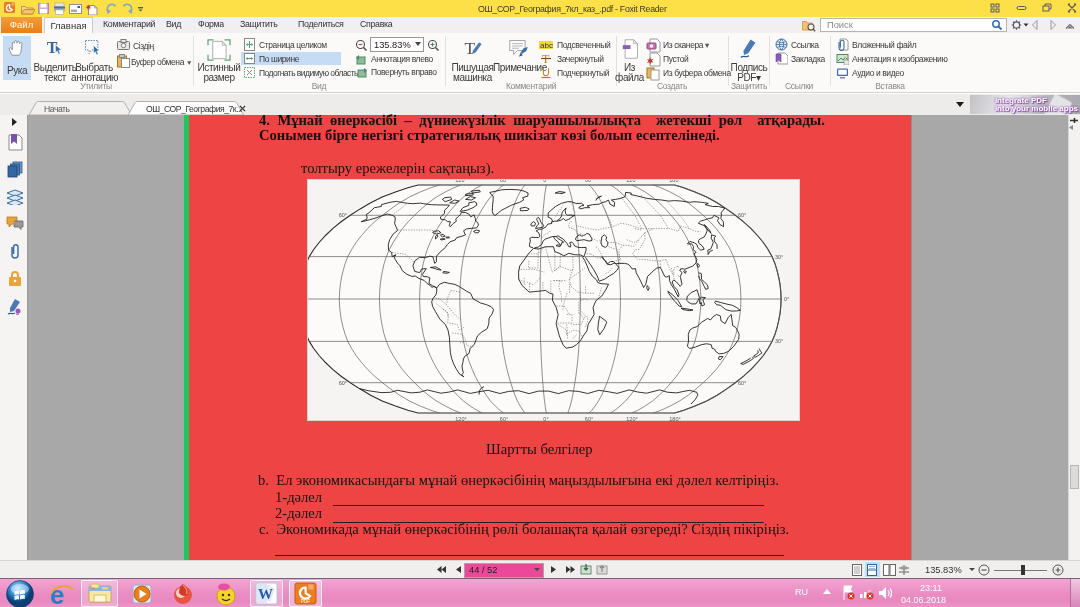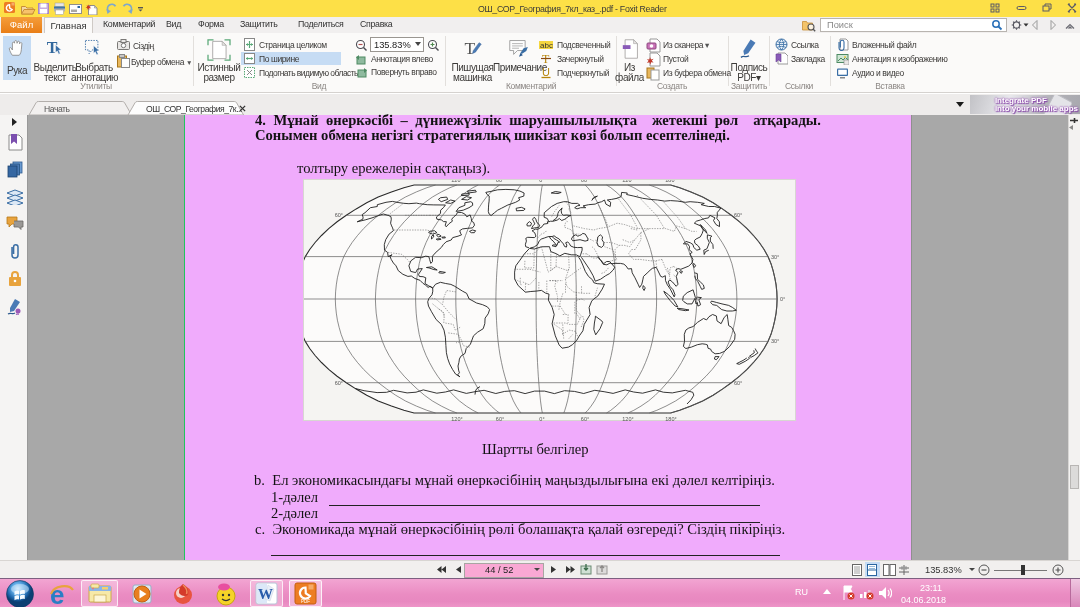--- a/index.html
+++ b/index.html
@@ -3,21 +3,21 @@
 *{margin:0;padding:0;box-sizing:border-box}
 html,body{width:1080px;height:607px;overflow:hidden;font-family:"Liberation Sans",sans-serif}
 body{position:relative;background:#fff}
 .abs{position:absolute}
 #titlebar{left:0;top:0;width:1080px;height:17px;background:#fde047}
 #tabrow{left:0;top:17px;width:1080px;height:16px;background:#f1efef}
 #ribbon{left:0;top:33px;width:1080px;height:60px;background:#fbfaf9;border-bottom:1px solid #d5d2cf}
 #docbar{left:0;top:94px;width:1080px;height:21px;background:#eeecEB}
 #main{left:0;top:115px;width:1080px;height:445px;background:#a8a8a8}
 #sidebar{left:0;top:115px;width:28px;height:445px;background:#f5f4f3;border-right:1px solid #999}
-#page{left:184px;top:115px;width:728px;height:445px;background:#f0abfc;border-left:1px solid #22c55e;border-right:1px solid #8f8f8f}
+#page{left:184px;top:115px;width:728px;height:445px;background:#ef4444;border-left:5px solid #22c55e;border-right:1px solid #8f8f8f}
 #statusbar{left:0;top:560px;width:1080px;height:18px;background:#f1efee;border-top:1px solid #d8d5d2}
 #taskbar{left:0;top:578px;width:1080px;height:29px;border-top:1px solid #7c5f80;background:linear-gradient(#f2a5d2 0%,#ef99cb 25%,#ea8cc2 55%,#e888c0 80%,#ee95c8 100%)}
 .menu{font-size:8.8px;color:#333;letter-spacing:-0.3px}
 .grplabel{position:absolute;top:48px;font-size:8.5px;color:#8b8683;text-align:center;letter-spacing:-0.3px}
 .vsep{position:absolute;top:3px;height:50px;width:1px;background:#e2dfdc}
 .biglabel{position:absolute;top:30px;font-size:10px;color:#3c3a38;text-align:center;line-height:9.5px;letter-spacing:-0.4px}
 .rowitem{position:absolute;font-size:8.5px;color:#3c3a38;white-space:nowrap;letter-spacing:-0.4px}
 .serif{font-family:"Liberation Serif",serif;color:#131313;font-size:14.6px !important}
 </style></head><body>
 <div class="abs" id="titlebar">
@@ -319,21 +319,21 @@
     </svg>
 <svg class="abs" style="left:7px;top:183px" width="16" height="17" viewBox="0 0 16 17">
       <path d="M8 1l5 3-6 9-4 1 0-4z" fill="#4a7ab5"></path>
       <path d="M1 16c3-2 4 1 7-1" stroke="#2d5a8e" stroke-width="1.2" fill="none"></path>
       <circle cx="11" cy="13" r="2.5" fill="#9b59b6"></circle>
       <path d="M9.5 15.5l-1 2 2-1 1 1 .5-2z" fill="#9b59b6"></path>
     </svg>
 </div>
 <div class="abs" id="page">
 <div class="abs serif" style="left:70px;top:-3.3px;font-size:14.6px;font-weight:bold;white-space:nowrap;word-spacing:3.8px">4. Мұнай өнеркәсібі – дүниежүзілік шаруашылылықта&nbsp; жетекші рөл&nbsp; атқарады.</div>
-<div class="abs serif" style="left:70px;top:11.9px;font-size:14.6px;font-weight:bold;white-space:nowrap">Сонымен обмена негізгі стратегиялық шикізат көзі болып есептелінеді.</div>
+<div class="abs serif" style="left:70px;top:11.9px;font-size:14.6px;font-weight:bold;white-space:nowrap">Сонымен бірге негізгі стратегиялық шикізат көзі болып есептелінеді.</div>
 <div class="abs serif" style="left:112px;top:45.1px;font-size:14.6px;white-space:nowrap">толтыру ережелерін сақтаңыз).</div>
 <div class="abs" style="left:118px;top:64px;width:493px;height:242px;background:#f5f4f2;border:1px solid #d8d6d2">
 <svg width="493" height="242" viewBox="0 0 493 242">
         <path d="M110.1,233.0L99.9,230.3L87.4,226.1L74.2,220.9L62.7,215.2L52.2,209.1L42.3,202.7L33.1,196.2L24.7,189.4L17.5,182.5L11.1,175.5L5.7,168.5L1.3,161.4L-2.0,154.3L-4.4,147.3L-6.3,140.2L-7.7,133.1L-8.5,126.1L-8.9,119.0L-8.5,111.9L-7.7,104.9L-6.3,97.8L-4.4,90.7L-2.0,83.7L1.3,76.6L5.7,69.5L11.1,62.5L17.5,55.5L24.7,48.6L33.1,41.8L42.3,35.3L52.2,28.9L62.7,22.8L74.2,17.1L87.4,11.9L99.9,7.7L110.1,5.0L366.6,5.0L375.7,7.7L386.9,11.9L398.7,17.1L409.1,22.8L418.4,28.9L427.3,35.3L435.6,41.8L443.0,48.6L449.5,55.5L455.3,62.5L460.1,69.5L464.0,76.6L467.0,83.7L469.1,90.7L470.8,97.8L472.1,104.9L472.8,111.9L473.1,119.0L472.8,126.1L472.1,133.1L470.8,140.2L469.1,147.3L467.0,154.3L464.0,161.4L460.1,168.5L455.3,175.5L449.5,182.5L443.0,189.4L435.6,196.2L427.3,202.7L418.4,209.1L409.1,215.2L398.7,220.9L386.9,226.1L375.7,230.3L366.6,233.0Z" fill="#fcfbfa" stroke="#2a2a2a" stroke-width="1.1"></path>
         <path d="M131.5,233.0L122.9,230.3L112.4,226.1L101.3,220.9L91.6,215.2L82.8,209.1L74.4,202.7L66.6,196.2L59.6,189.4L53.5,182.5L48.1,175.5L43.6,168.5L39.8,161.4L37.1,154.3L35.1,147.3L33.4,140.2L32.3,133.1L31.6,126.1L31.3,119.0L31.6,111.9L32.3,104.9L33.4,97.8L35.1,90.7L37.1,83.7L39.8,76.6L43.6,69.5L48.1,62.5L53.5,55.5L59.6,48.6L66.6,41.8L74.4,35.3L82.8,28.9L91.6,22.8L101.3,17.1L112.4,11.9L122.9,7.7L131.5,5.0M152.9,233.0L145.9,230.3L137.4,226.1L128.3,220.9L120.4,215.2L113.3,209.1L106.5,202.7L100.2,196.2L94.4,189.4L89.5,182.5L85.1,175.5L81.4,168.5L78.4,161.4L76.1,154.3L74.5,147.3L73.2,140.2L72.2,133.1L71.7,126.1L71.4,119.0L71.7,111.9L72.2,104.9L73.2,97.8L74.5,90.7L76.1,83.7L78.4,76.6L81.4,69.5L85.1,62.5L89.5,55.5L94.4,48.6L100.2,41.8L106.5,35.3L113.3,28.9L120.4,22.8L128.3,17.1L137.4,11.9L145.9,7.7L152.9,5.0M174.2,233.0L168.9,230.3L162.3,226.1L155.4,220.9L149.3,215.2L143.8,209.1L138.6,202.7L133.7,196.2L129.3,189.4L125.5,182.5L122.1,175.5L119.3,168.5L117.0,161.4L115.2,154.3L114.0,147.3L112.9,140.2L112.2,133.1L111.8,126.1L111.6,119.0L111.8,111.9L112.2,104.9L112.9,97.8L114.0,90.7L115.2,83.7L117.0,76.6L119.3,69.5L122.1,62.5L125.5,55.5L129.3,48.6L133.7,41.8L138.6,35.3L143.8,28.9L149.3,22.8L155.4,17.1L162.3,11.9L168.9,7.7L174.2,5.0M195.6,233.0L191.9,230.3L187.3,226.1L182.4,220.9L178.2,215.2L174.3,209.1L170.7,202.7L167.2,196.2L164.2,189.4L161.5,182.5L159.1,175.5L157.1,168.5L155.5,161.4L154.3,154.3L153.4,147.3L152.7,140.2L152.2,133.1L151.9,126.1L151.8,119.0L151.9,111.9L152.2,104.9L152.7,97.8L153.4,90.7L154.3,83.7L155.5,76.6L157.1,69.5L159.1,62.5L161.5,55.5L164.2,48.6L167.2,41.8L170.7,35.3L174.3,28.9L178.2,22.8L182.4,17.1L187.3,11.9L191.9,7.7L195.6,5.0M217.0,233.0L214.9,230.3L212.2,226.1L209.4,220.9L207.0,215.2L204.8,209.1L202.7,202.7L200.8,196.2L199.0,189.4L197.5,182.5L196.1,175.5L195.0,168.5L194.1,161.4L193.4,154.3L192.9,147.3L192.5,140.2L192.2,133.1L192.0,126.1L191.9,119.0L192.0,111.9L192.2,104.9L192.5,97.8L192.9,90.7L193.4,83.7L194.1,76.6L195.0,69.5L196.1,62.5L197.5,55.5L199.0,48.6L200.8,41.8L202.7,35.3L204.8,28.9L207.0,22.8L209.4,17.1L212.2,11.9L214.9,7.7L217.0,5.0M238.4,233.0L237.8,230.3L237.2,226.1L236.5,220.9L235.9,215.2L235.3,209.1L234.8,202.7L234.3,196.2L233.9,189.4L233.5,182.5L233.2,175.5L232.9,168.5L232.6,161.4L232.5,154.3L232.3,147.3L232.2,140.2L232.2,133.1L232.1,126.1L232.1,119.0L232.1,111.9L232.2,104.9L232.2,97.8L232.3,90.7L232.5,83.7L232.6,76.6L232.9,69.5L233.2,62.5L233.5,55.5L233.9,48.6L234.3,41.8L234.8,35.3L235.3,28.9L235.9,22.8L236.5,17.1L237.2,11.9L237.8,7.7L238.4,5.0M259.8,233.0L260.8,230.3L262.1,226.1L263.5,220.9L264.7,215.2L265.8,209.1L266.9,202.7L267.9,196.2L268.7,189.4L269.5,182.5L270.2,175.5L270.7,168.5L271.2,161.4L271.6,154.3L271.8,147.3L272.0,140.2L272.2,133.1L272.2,126.1L272.3,119.0L272.2,111.9L272.2,104.9L272.0,97.8L271.8,90.7L271.6,83.7L271.2,76.6L270.7,69.5L270.2,62.5L269.5,55.5L268.7,48.6L267.9,41.8L266.9,35.3L265.8,28.9L264.7,22.8L263.5,17.1L262.1,11.9L260.8,7.7L259.8,5.0M281.1,233.0L283.8,230.3L287.1,226.1L290.6,220.9L293.6,215.2L296.4,209.1L299.0,202.7L301.4,196.2L303.6,189.4L305.5,182.5L307.2,175.5L308.6,168.5L309.8,161.4L310.6,154.3L311.3,147.3L311.8,140.2L312.1,133.1L312.4,126.1L312.4,119.0L312.4,111.9L312.1,104.9L311.8,97.8L311.3,90.7L310.6,83.7L309.8,76.6L308.6,69.5L307.2,62.5L305.5,55.5L303.6,48.6L301.4,41.8L299.0,35.3L296.4,28.9L293.6,22.8L290.6,17.1L287.1,11.9L283.8,7.7L281.1,5.0M302.5,233.0L306.8,230.3L312.0,226.1L317.6,220.9L322.5,215.2L326.9,209.1L331.0,202.7L334.9,196.2L338.5,189.4L341.5,182.5L344.2,175.5L346.5,168.5L348.3,161.4L349.7,154.3L350.7,147.3L351.5,140.2L352.1,133.1L352.5,126.1L352.6,119.0L352.5,111.9L352.1,104.9L351.5,97.8L350.7,90.7L349.7,83.7L348.3,76.6L346.5,69.5L344.2,62.5L341.5,55.5L338.5,48.6L334.9,41.8L331.0,35.3L326.9,28.9L322.5,22.8L317.6,17.1L312.0,11.9L306.8,7.7L302.5,5.0M323.9,233.0L329.8,230.3L337.0,226.1L344.6,220.9L351.3,215.2L357.4,209.1L363.1,202.7L368.5,196.2L373.3,189.4L377.5,182.5L381.2,175.5L384.3,168.5L386.9,161.4L388.8,154.3L390.2,147.3L391.3,140.2L392.1,133.1L392.6,126.1L392.8,119.0L392.6,111.9L392.1,104.9L391.3,97.8L390.2,90.7L388.8,83.7L386.9,76.6L384.3,69.5L381.2,62.5L377.5,55.5L373.3,48.6L368.5,41.8L363.1,35.3L357.4,28.9L351.3,22.8L344.6,17.1L337.0,11.9L329.8,7.7L323.9,5.0M345.3,233.0L352.8,230.3L362.0,226.1L371.7,220.9L380.2,215.2L387.9,209.1L395.2,202.7L402.0,196.2L408.2,189.4L413.5,182.5L418.2,175.5L422.2,168.5L425.4,161.4L427.9,154.3L429.6,147.3L431.1,140.2L432.1,133.1L432.7,126.1L432.9,119.0L432.7,111.9L432.1,104.9L431.1,97.8L429.6,90.7L427.9,83.7L425.4,76.6L422.2,69.5L418.2,62.5L413.5,55.5L408.2,48.6L402.0,41.8L395.2,35.3L387.9,28.9L380.2,22.8L371.7,17.1L362.0,11.9L352.8,7.7L345.3,5.0M366.6,233.0L375.7,230.3L386.9,226.1L398.7,220.9L409.1,215.2L418.4,209.1L427.3,202.7L435.6,196.2L443.0,189.4L449.5,182.5L455.3,175.5L460.1,168.5L464.0,161.4L467.0,154.3L469.1,147.3L470.8,140.2L472.1,133.1L472.8,126.1L473.1,119.0L472.8,111.9L472.1,104.9L470.8,97.8L469.1,90.7L467.0,83.7L464.0,76.6L460.1,69.5L455.3,62.5L449.5,55.5L443.0,48.6L435.6,41.8L427.3,35.3L418.4,28.9L409.1,22.8L398.7,17.1L386.9,11.9L375.7,7.7L366.6,5.0M42.3,202.7L427.3,202.7M1.3,161.4L464.0,161.4M-8.9,119.0L473.1,119.0M1.3,76.6L464.0,76.6M42.3,35.3L427.3,35.3" fill="none" stroke="#5f5f5f" stroke-width="0.7"></path>
         <path d="M61.0,32.7L66.4,27.7L73.3,26.5L73.3,24.7L82.0,22.3L88.4,21.4L94.1,22.5L99.6,23.3L104.9,23.7L112.4,23.1L115.5,23.7L123.2,24.7L129.8,24.9L141.4,25.0L139.4,27.7L136.6,30.2L136.5,33.4L132.4,37.0L132.9,39.2L137.4,39.9L139.5,41.6L142.4,41.7L141.2,45.2L142.2,46.8L145.1,43.6L148.4,41.2L147.7,39.2L149.8,36.8L152.5,34.6L153.4,32.3L157.6,32.5L160.8,34.0L162.8,36.8L166.1,34.9L167.3,38.5L167.6,41.2L169.7,42.5L170.5,45.2L168.5,47.9L163.7,48.3L158.5,48.9L155.7,50.7L156.8,53.8L157.6,54.8L154.0,56.2L148.7,57.6L147.2,60.0L142.1,61.8L139.3,64.6L137.4,67.4L131.1,73.1L128.4,76.3L128.5,81.5L126.8,83.4L125.6,79.4L124.8,76.6L121.6,76.2L117.3,77.7L111.6,77.3L106.9,80.8L104.9,85.8L106.7,91.4L111.7,92.6L113.6,89.0L118.3,88.6L114.5,94.3L115.4,96.5L119.1,96.7L121.8,97.8L121.0,103.5L124.8,105.9L128.7,108.0L126.1,106.3L124.1,107.4L121.5,105.1L118.8,103.2L116.0,100.3L110.9,98.5L107.3,96.0L103.9,96.4L98.9,94.3L94.3,90.7L92.0,85.8L89.4,83.0L87.2,79.4L85.8,75.9L88.1,74.8L84.2,76.6L83.6,72.4L80.5,70.2L80.3,64.6L81.7,59.7L85.1,54.1L89.4,50.7L88.6,47.9L87.6,45.9L86.6,43.2L87.3,39.2L86.9,36.6L84.0,35.3L79.3,34.0L73.6,35.9L68.0,37.9L61.2,39.9L53.2,41.8L58.8,39.2L59.1,37.2L58.2,34.6ZM134.4,19.4L137.2,21.7L143.7,19.4L142.7,17.1L136.6,17.7ZM141.6,22.8L146.8,23.4L151.1,21.1L146.7,20.0ZM157.6,19.4L163.5,20.0L167.5,17.7L162.3,16.6ZM157.5,15.6L164.9,15.2L165.3,13.5L157.8,14.0ZM164.3,13.0L172.3,11.9L171.4,10.2L163.6,11.1ZM152.1,31.4L159.2,30.2L165.0,27.7L168.7,25.3L168.5,22.8L166.7,21.7L160.8,22.8L160.9,25.3L154.9,27.7ZM168.3,50.0L171.6,50.7L170.3,52.7L167.3,52.7L165.5,51.4ZM125.4,51.4L130.5,50.7L132.9,52.7L128.7,54.1L124.7,52.7ZM129.5,54.8L129.7,56.9L127.5,59.0L127.6,56.2ZM133.4,54.1L135.5,54.8L137.2,56.2L134.5,56.9L132.7,55.5ZM132.3,59.0L136.2,58.6L137.1,59.3L133.1,60.0ZM138.0,57.2L141.1,56.9L141.3,57.9L138.2,58.0ZM122.4,87.5L127.8,86.8L133.2,90.0L129.9,89.6L125.0,87.9ZM135.6,91.4L141.4,92.4L138.7,93.3L134.8,92.8ZM212.5,30.8L219.8,30.4L221.1,28.9L217.4,27.3L212.1,28.3ZM187.1,35.5L190.5,32.7L193.6,30.2L197.4,28.3L203.8,25.0L211.6,22.3L215.7,20.0L214.6,17.7L219.8,16.1L220.1,13.0L216.0,11.1L210.3,9.8L201.9,9.4L193.6,9.8L188.2,11.1L181.8,12.4L183.1,14.5L185.2,16.1L185.2,18.3L185.1,21.1L184.7,24.1L184.5,27.1L184.3,31.4L185.1,34.0ZM128.7,108.0L131.6,104.2L136.4,102.3L141.7,103.5L146.9,104.4L150.8,106.3L158.6,111.2L162.6,113.3L165.2,119.0L167.9,120.4L172.6,123.0L178.6,124.7L183.3,126.8L185.6,129.6L184.2,133.8L181.1,138.1L180.8,143.7L179.2,148.7L173.6,152.2L169.5,155.8L166.4,164.2L162.2,168.5L161.0,173.4L156.9,176.2L155.4,179.0L154.9,182.5L154.0,186.0L154.6,190.1L155.4,192.8L153.7,194.8L155.9,196.8L151.6,194.1L148.5,189.4L145.6,183.9L143.6,178.3L142.4,172.7L141.9,165.6L141.4,157.2L140.0,150.1L137.3,144.4L132.1,139.5L127.5,131.7L124.5,126.1L123.7,121.8L125.0,118.3L128.0,114.8L128.8,111.2ZM248.2,56.5L249.7,58.3L252.6,60.0L255.7,62.1L253.9,62.5L253.0,65.4L251.7,65.0L249.2,64.9L248.0,65.7L252.0,66.7L252.5,65.2L249.2,61.1L246.7,59.0L245.5,56.9M226.2,68.0L230.2,67.0L233.7,64.5L235.1,61.1L237.2,59.1L240.7,57.9L243.1,57.0L244.9,56.5L248.2,56.5L250.1,55.8L252.1,57.3L255.2,59.0L256.9,61.1L259.4,63.9L260.5,66.4L262.4,67.1L262.9,65.0L261.6,62.8L263.7,61.9L265.3,63.6L266.7,66.0L269.9,67.3L273.7,67.6L278.1,67.4L278.1,70.2L276.8,74.2L275.8,76.7M275.8,76.7L272.4,74.9L267.2,74.8L260.8,73.3L255.8,75.9L252.5,73.8L246.8,71.6L245.5,66.7L243.0,66.7L237.4,66.8L230.4,69.0L225.5,68.4L220.4,73.8L216.0,80.1L211.8,85.8L210.6,92.1L210.7,99.2L214.2,105.6L221.4,112.2L226.8,111.5L232.1,111.1L237.5,110.4L241.5,113.1L245.0,114.1L244.4,120.1L248.2,127.5L250.2,134.5L248.1,143.7L251.3,155.8L255.1,164.9L258.1,168.2L264.5,167.1L268.4,164.7L272.5,160.7L275.1,156.2L278.9,150.8L280.2,144.4L286.1,134.5L285.1,127.5L287.7,121.1L289.7,119.0L293.7,116.2L298.2,109.1L300.5,104.2L293.2,103.7L289.8,102.7L288.6,99.9L284.5,96.4L281.3,91.4L278.8,85.1L276.6,80.1L274.6,77.3M277.4,77.3L279.8,80.8L282.7,85.1L285.5,89.3L289.1,95.7L291.3,101.2L296.6,99.2L301.7,95.7L305.5,93.6L309.2,90.0L310.7,87.2L308.8,85.1L305.6,81.5L302.6,81.5L299.6,83.7L298.0,81.5L295.9,79.4L294.3,76.6L293.8,77.3L296.6,80.1L299.4,84.4L302.9,84.8L306.1,83.0L308.0,83.7L311.9,83.4L316.5,83.4L319.8,84.1L321.9,85.8L324.2,89.0L327.5,88.6L328.2,92.8L331.0,97.8L334.1,104.2L335.6,107.5L337.8,104.2L338.8,99.9L339.5,96.4L343.1,93.1L346.0,90.3L348.4,88.3L352.2,87.3L353.6,90.0L356.7,96.4L358.7,97.1L361.3,95.7L361.5,100.6L363.4,104.9L366.3,109.1L370.2,116.9L371.0,114.8L369.1,109.8L365.9,106.3L364.1,102.0L365.7,99.9L368.5,102.0L372.2,106.3L374.0,104.2L372.3,96.4L374.0,92.8L371.6,90.0L374.0,88.6L376.8,89.3L381.0,87.6L384.7,86.1L388.0,83.0L388.9,79.4L385.9,73.8L388.2,72.4L385.0,69.5L385.6,66.7L383.7,63.9L379.4,63.9L381.9,61.4L386.3,62.8L389.0,64.6L389.7,67.4L392.8,70.2L396.2,69.2L394.4,66.0L390.8,63.2L390.5,60.4L392.1,59.0L396.3,56.9L398.2,53.4L399.3,50.0L396.6,45.9L390.3,43.2L392.4,41.2L396.7,39.9L400.8,38.5L404.5,37.9L405.9,35.3L411.0,37.9L409.5,40.5L411.9,44.5L415.5,46.6L415.4,41.8L412.8,38.5L413.4,35.3L413.2,32.7L415.0,30.2L417.0,28.3L410.7,26.5L404.7,26.5L397.2,24.7L400.3,23.4L393.7,22.3L386.1,21.7L381.3,22.3L373.9,21.1L366.5,20.6L360.7,21.1L353.6,20.0L346.4,19.4L338.7,18.3L329.8,16.1L322.6,14.5L323.3,13.0L317.6,12.4L317.1,16.6L313.1,18.3L307.5,19.4L303.3,20.0L306.7,22.3L306.2,26.5L301.9,24.1L300.5,20.0L297.7,21.7L293.6,22.8L291.2,24.1L284.6,24.7L279.1,25.9L281.7,27.7L276.7,27.7L273.0,28.9L270.7,27.7L273.2,25.9L276.0,25.3L273.6,23.4L267.8,23.4L263.1,21.7L259.7,21.7L253.2,23.4L247.5,26.5L240.3,32.7L240.1,37.2L243.3,38.5L244.9,41.8L243.3,41.8L243.8,43.5L239.8,44.1L238.0,46.8L233.8,49.3L231.5,49.1L228.1,50.8L230.7,52.7L231.2,54.1L232.0,56.2L230.4,57.6L223.7,57.3L221.8,58.3L222.4,61.1L221.4,64.3L221.7,66.7L225.0,67.8M244.9,41.8L246.6,41.2L248.8,41.3L253.2,40.1L255.3,38.5L257.7,40.5L260.9,39.2L264.9,36.2L266.9,35.5L262.6,35.0L259.4,35.3L257.6,33.4L257.2,30.8L258.1,27.9L257.2,28.9L254.8,31.4L253.9,33.4L253.6,35.9L252.1,38.5L248.8,40.8M268.8,60.8L267.4,59.0L269.0,56.2L271.8,54.8L273.8,56.2L275.5,55.5L277.2,54.8L278.8,53.4L281.3,54.1L283.7,58.3L284.0,60.4L281.1,61.1L276.0,59.7L271.2,60.4ZM293.8,56.9L296.3,54.8L298.6,56.9L298.0,59.7L299.8,62.5L299.7,65.3L297.5,67.4L294.2,66.0L293.0,62.5L293.6,59.0ZM227.5,48.6L230.5,47.9L234.5,47.5L235.8,45.2L234.2,43.9L232.6,41.8L231.8,39.2L230.3,37.2L228.5,39.2L229.8,41.8L230.8,43.9L228.9,45.9L228.2,47.2ZM223.2,45.9L226.6,45.9L227.5,43.2L225.4,41.6L222.9,43.9ZM247.2,13.0L254.0,13.5L257.2,12.4L251.3,11.5ZM287.7,20.6L289.3,18.3L293.4,16.1L290.6,17.1L288.1,19.4M409.2,68.8L408.9,64.6L406.3,61.1L406.4,57.6L407.9,56.2L403.4,54.8L403.3,58.3L405.3,62.5L404.0,66.0L402.9,68.8L399.8,70.2L400.2,74.5L401.6,71.6L404.8,70.2M403.0,53.4L401.6,50.0L396.3,44.5L398.7,48.6ZM390.0,83.4L391.6,85.8L390.2,87.5L388.9,84.4ZM376.3,90.7L378.4,91.4L377.4,93.3L375.6,91.9ZM339.1,105.6L341.3,107.7L340.1,110.5L338.8,108.4ZM291.4,136.2L297.8,140.9L298.7,142.3L296.0,148.7L291.7,154.8L289.8,149.4L290.4,143.0L291.3,138.1ZM359.8,111.2L364.6,114.8L370.0,120.4L373.8,126.8L371.2,126.1L366.0,120.4L361.2,114.1ZM373.1,128.2L379.0,128.9L385.0,130.0L381.6,130.7L375.0,129.6ZM378.7,120.4L379.3,116.2L383.2,112.6L389.1,109.8L391.4,117.6L388.0,123.9L383.3,123.9L380.0,121.8ZM392.1,118.3L393.4,117.2L397.4,117.6L394.8,119.7L396.6,124.7L393.9,126.1L393.3,122.5L392.0,123.9L391.4,120.4ZM407.4,121.1L412.7,122.5L418.0,123.9L424.7,125.4L428.6,127.5L432.3,130.3L428.3,131.0L422.9,131.0L417.7,129.6L412.7,125.4L408.7,124.7L406.7,122.5ZM390.5,92.8L393.3,93.6L393.5,99.2L396.4,102.0L399.4,104.9L400.3,108.4L397.7,109.4L396.2,106.3L393.7,101.3L391.4,98.5L390.7,95.7M381.8,150.1L380.3,154.3L380.5,161.4L379.4,166.4L381.8,168.5L387.4,167.1L393.4,164.7L398.2,163.8L401.2,164.2L403.4,164.9L404.0,168.2L406.7,169.2L407.5,171.3L411.1,173.8L415.7,173.4L420.6,171.3L425.7,166.4L430.7,159.3L431.1,154.3L429.5,150.5L427.6,147.3L424.7,145.6L423.9,139.5L423.2,134.5L420.2,137.4L417.1,143.7L413.0,140.9L412.4,136.0L408.6,134.5L405.0,136.7L402.6,139.9L399.5,138.5L393.6,142.3L389.0,146.6L384.8,148.0ZM411.1,176.6L415.0,176.6L412.4,179.7L410.4,179.0ZM451.2,168.5L452.5,171.3L454.1,172.7L450.3,175.5L447.0,177.3L445.5,176.2L450.3,172.7L449.8,170.3M444.3,176.9L445.6,178.3L441.6,181.1L435.3,184.3L432.7,183.6L439.1,180.4L442.8,178.0M51.3,208.5L60.1,210.7L73.1,212.6L82.5,212.3L89.6,210.3L103.1,212.9L112.0,212.2L119.3,209.9L132.8,213.2L141.4,212.0L149.6,209.9L162.3,213.4L171.0,211.7L180.1,210.3L191.8,213.5L200.7,211.4L210.4,210.7L221.1,213.6L230.5,211.1L240.5,211.1L250.4,213.6L260.5,210.7L270.4,211.4L279.7,213.5L290.8,210.3L300.1,211.7L309.1,213.4L321.2,209.9L329.7,212.0L338.6,213.2L351.5,209.9L359.3,212.2L368.3,212.9L381.3,210.3L388.8,212.3L389.8,215.2L387.1,219.7L383.0,224.0M176.0,206.6L172.9,208.5L171.5,210.9L171.0,214.6" fill="none" stroke="#1f1f1f" stroke-width="0.9" stroke-linejoin="round"></path>
         <path d="M99.6,23.3L84.0,35.3M89.9,50.0L122.7,50.0L127.8,51.4L133.9,55.5M84.0,72.4L97.3,74.2L103.3,79.4L105.7,82.2M156.1,147.3L151.2,150.1L149.2,144.4L141.1,143.0M144.3,152.9L154.3,154.3L158.1,161.4L152.0,162.8M165.7,167.1L159.0,165.6L158.1,161.4M139.8,143.0L140.2,133.1L134.7,128.9L127.8,123.2M151.9,111.9L142.6,110.5L139.8,117.6L138.5,124.7L145.5,133.1L152.7,140.2M220.4,73.8L230.2,73.8L236.7,66.7M230.4,69.0L229.8,87.9L220.6,87.9L220.9,80.8M237.4,66.8L244.2,92.1L252.0,86.5L252.5,73.8M246.8,71.6L246.8,90.7L252.0,86.5M264.6,73.8L265.2,87.9L261.4,99.2L276.9,87.9M252.0,86.5L263.9,90.7L265.2,87.9M211.0,99.2L216.2,102.0L217.5,106.3M232.2,97.8L225.5,104.9L218.9,102.0M252.1,100.6L250.8,106.3L253.5,116.2M261.4,99.2L262.8,106.3L269.6,111.9L277.6,113.3L287.0,113.3M272.3,120.4L272.2,130.3L277.4,136.0L273.2,144.4L265.3,144.4L261.4,143.0L249.5,143.0M258.5,154.3L265.2,150.1L271.7,151.5L274.0,157.2M248.1,143.0L258.6,150.1L258.5,154.3M278.7,136.0L280.0,140.2L277.1,147.3M261.6,21.7L265.4,26.5L265.0,30.2L267.5,32.7M260.9,39.2L263.4,41.8L261.3,43.2L260.5,47.2L267.7,50.0L269.3,54.1M269.5,45.9L280.4,48.6L289.9,50.0L294.3,48.6L303.2,47.2L313.1,43.2L320.4,44.5L332.7,48.6L345.4,48.6L361.7,48.6L370.3,51.4L372.5,45.9L381.5,48.6L387.9,51.4L392.6,51.4M291.9,59.7L292.6,63.9M299.8,62.5L307.2,62.5L315.2,65.3L320.2,65.3M305.2,81.5L312.7,79.4L308.6,69.5L300.5,66.7M315.2,65.3L311.1,69.5L311.9,83.4M320.2,65.3L325.6,66.7L330.9,59.7L336.7,52.7L345.4,48.6M336.7,52.7L337.0,59.7L331.3,69.5L327.5,69.5L324.6,73.8L329.5,79.4L336.0,79.4L346.6,80.8L351.8,80.8L357.9,79.4M351.8,80.8L352.9,87.9M357.9,79.4L362.5,90.7L365.7,95.0M369.7,86.5L366.0,87.9L365.7,95.0M369.7,86.5L374.1,89.3M369.7,95.0L372.7,97.8L373.3,103.5M269.3,54.1L275.3,54.1M294.7,25.3L301.5,39.2L304.3,47.2M313.1,17.1L326.8,35.3L333.8,48.6M332.9,15.0L352.4,35.3L360.5,48.6M359.5,21.7L374.0,37.9L381.5,48.6M101.2,35.3L125.7,35.3M125.7,35.3L132.2,35.3M247.7,36.6L250.7,31.4L255.3,25.3M233.4,58.3L237.2,54.1L240.8,52.7L243.2,50.0M294.3,76.6L290.9,69.5L288.0,66.7M282.5,73.8L289.3,78.0L293.2,78.0M304.5,87.9L300.8,92.1L297.0,93.6M278.7,73.8L282.5,73.8M245.5,100.6L250.8,100.6L253.5,102.0M258.9,113.3L256.2,121.8L254.8,130.3M272.3,120.4L277.6,119.0L280.3,120.4M134.7,128.9L138.8,131.7L140.6,137.4M125.0,117.6L131.7,119.0L138.5,124.7M289.7,61.1L287.0,59.7L283.1,58.3M318.7,59.7L325.7,62.5L330.9,59.7M326.8,48.6L333.2,50.0M216.3,97.8L216.2,103.5M221.5,103.5L221.4,111.9M234.9,102.0L234.8,110.5M242.8,100.6L242.8,113.3M261.5,103.5L261.5,113.3M277.5,106.3L277.6,113.3M272.2,111.9L272.3,120.4M248.2,126.1L256.2,126.1L261.5,134.5M258.8,134.5L264.1,134.5L264.0,143.0M272.2,133.1L276.0,138.8M258.7,144.4L259.7,158.6M264.9,158.6L268.9,154.3M210.1,89.3L225.8,89.3L236.3,92.1M245.5,100.6L258.8,100.6M363.4,87.9L366.3,99.2M291.0,116.2L293.5,107.7M270.9,121.8L270.8,134.5M253.5,121.8L253.5,116.2" fill="none" stroke="#6a6a6a" stroke-width="0.6" stroke-dasharray="1.4,1.2"></path>
         <g font-family="Liberation Sans, sans-serif" font-size="5.5" fill="#555">
           <text x="153" y="2" text-anchor="middle">120°</text>
           <text x="153" y="241" text-anchor="middle">120°</text>
@@ -382,21 +382,21 @@
     <div style="position:absolute;right:2px;top:1.5px;font-size:8px;font-weight:bold;color:#fff;line-height:8.5px;text-align:left;text-shadow:0 0 2px #9b59b6,0 0 2px #9b59b6,1px 1px 1px #7a3fa0">Integrate PDF<br>into your mobile apps</div>
 </div>
 <div class="abs" style="left:956px;top:102px;width:0;height:0;border-left:4.5px solid transparent;border-right:4.5px solid transparent;border-top:5.5px solid #1a1a1a"></div>
 <div class="abs" id="statusbar">
 <svg class="abs" style="left:437px;top:4px" width="10" height="9" viewBox="0 0 10 9">
       <path d="M4.5 4.5L9 1v7zM0 4.5L4.5 1v7z" fill="#333"></path>
     </svg>
 <svg class="abs" style="left:455px;top:4px" width="7" height="9" viewBox="0 0 7 9">
       <path d="M1 4.5L6 1v7z" fill="#333"></path>
     </svg>
-<div class="abs" style="left:464px;top:1.5px;width:80px;height:15px;background:#f9a8d4;border:1px solid #a8a5a2;font-size:9.3px;color:#222;line-height:12px;padding-left:20px">44 / 52</div>
+<div class="abs" style="left:464px;top:1.5px;width:80px;height:15px;background:#ec4899;border:1px solid #a8a5a2;font-size:9.3px;color:#222;line-height:12px;padding-left:4px">44 / 52</div>
 <div class="abs" style="left:534px;top:6.5px;width:0;height:0;border-left:3px solid transparent;border-right:3px solid transparent;border-top:3.5px solid #444"></div>
 <svg class="abs" style="left:550px;top:4px" width="7" height="9" viewBox="0 0 7 9">
       <path d="M6 4.5L1 1v7z" fill="#333"></path>
     </svg>
 <svg class="abs" style="left:565px;top:4px" width="10" height="9" viewBox="0 0 10 9">
       <path d="M5.5 4.5L1 1v7zM10 4.5L5.5 1v7z" fill="#333"></path>
     </svg>
 <svg class="abs" style="left:580px;top:3px" width="12" height="11" viewBox="0 0 12 11">
       <rect x="1" y="2" width="10" height="8" fill="#cfe0d4" stroke="#6a8a72"></rect>
       <path d="M6 0v6M4 4l2 2 2-2" stroke="#3a6a48" stroke-width="1.3" fill="none"></path>

